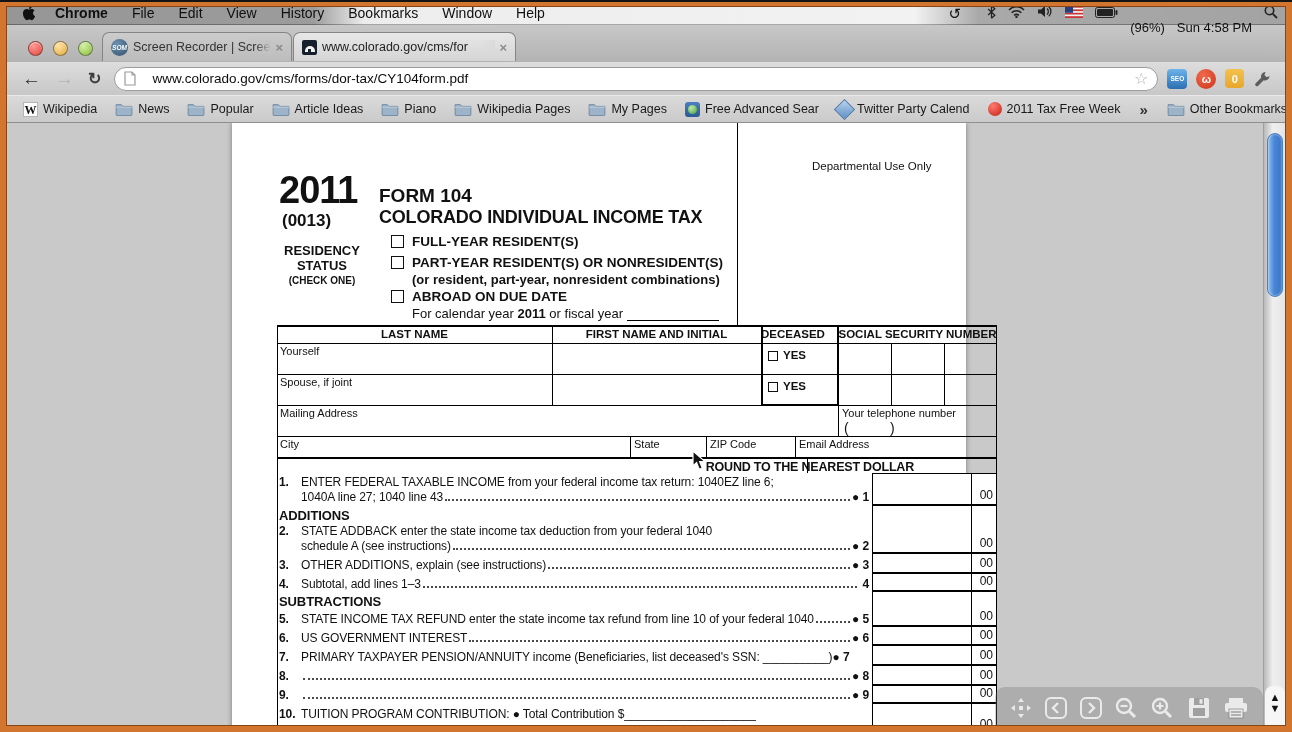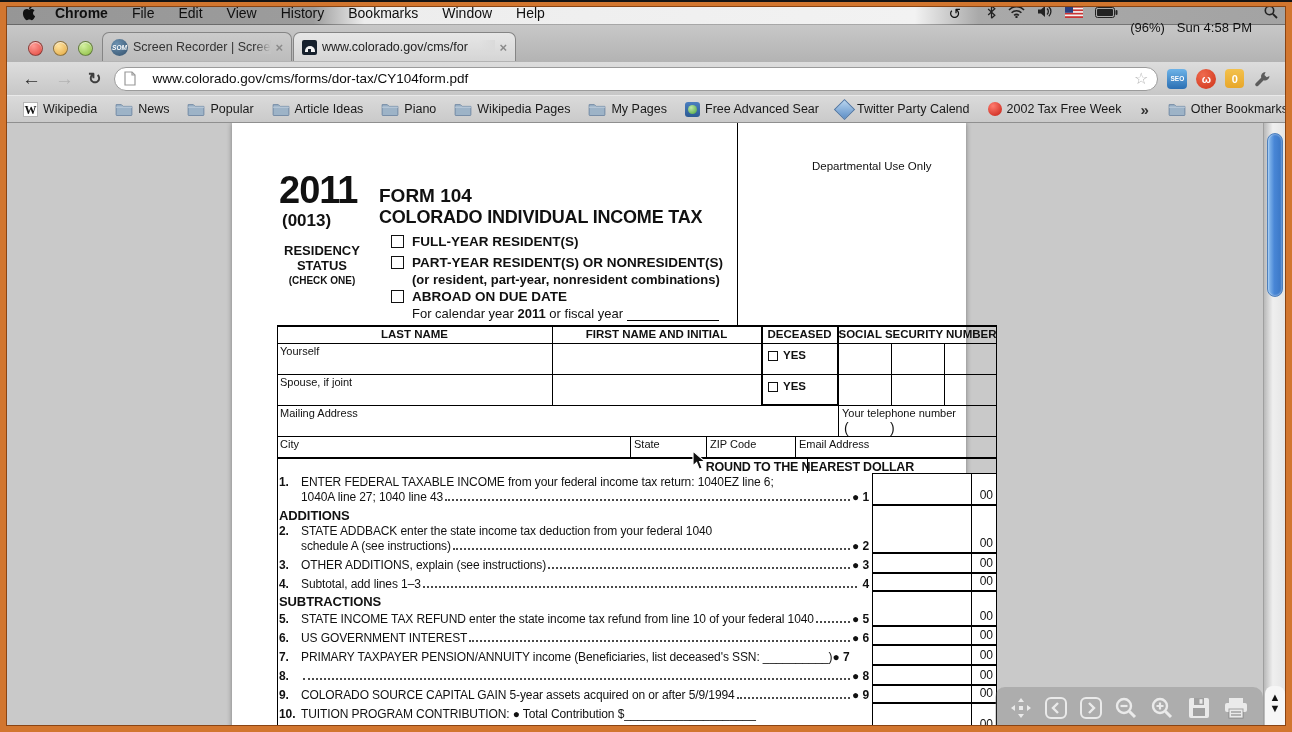--- a/index.html
+++ b/index.html
@@ -248,21 +248,21 @@
         <span class="bm">
           <span class="ico-globe"></span>
           <span>Free Advanced Sear</span>
         </span>
         <span class="bm">
           <span class="ico-gem"></span>
           <span>Twitter Party Calend</span>
         </span>
         <span class="bm">
           <span class="ico-red"></span>
-          <span>2002 Tax Free Week</span>
+          <span>2011 Tax Free Week</span>
         </span>
       </span>
     <span class="bm-overflow">»</span>
     <span class="bm">
       <svg width="18" height="14" viewBox="0 0 20 16">
           <path d="M1 3 h6 l2 2 h10 v9.5 a1 1 0 0 1 -1 1 h-16 a1 1 0 0 1 -1 -1 z" fill="#9db3c7" stroke="#6a84a0"></path>
           <path d="M1 6 h18" stroke="#b9c9d9" stroke-width="1.4"></path>
         </svg>
       <span>Other Bookmarks</span>
     </span>
@@ -286,21 +286,21 @@
       <div class="f b" style="left:180px;top:132px;font-size:13.5px">PART-YEAR RESIDENT(S) OR NONRESIDENT(S)</div>
       <div class="f b" style="left:180px;top:149px;font-size:13px">(or resident, part-year, nonresident combinations)</div>
       <div class="cbox" style="left:159px;top:167px"></div>
       <div class="f b" style="left:180px;top:166px;font-size:13.5px">ABROAD ON DUE DATE</div>
       <div class="f" style="left:180px;top:183px;font-size:13px">
         <span>For calendar year</span> <span class="b">2011</span> <span>or fiscal year</span> <span class="blank" style="width:92px"></span>
       </div>
 
       <div class="f b" style="left:45px;top:205px;width:275px;text-align:center;font-size:11.5px">LAST NAME</div>
       <div class="f b" style="left:320px;top:205px;width:209px;text-align:center;font-size:11.5px">FIRST NAME AND INITIAL</div>
-      <div class="f b" style="left:529px;top:205px;width:77px;text-align:center;font-size:11.5px">DECEASED</div>
+      <div class="f b" style="left:529px;top:205px;width:77px;text-align:left;font-size:11.5px">DECEASED</div>
       <div class="f b" style="left:606px;top:205px;width:159px;text-align:center;font-size:11.5px">SOCIAL SECURITY NUMBER</div>
       <div class="f" style="left:48px;top:222px;font-size:11px">Yourself</div>
       <div class="f" style="left:48px;top:253px;font-size:11px">Spouse, if joint</div>
       <div class="cbox" style="left:536px;top:228px;width:10px;height:10px;border-width:1px"></div>
       <div class="f b" style="left:551px;top:226px;font-size:11.5px">YES</div>
       <div class="cbox" style="left:536px;top:259px;width:10px;height:10px;border-width:1px"></div>
       <div class="f b" style="left:551px;top:257px;font-size:11.5px">YES</div>
       <div class="f" style="left:48px;top:284px;font-size:11px">Mailing Address</div>
       <div class="f" style="left:610px;top:284px;font-size:11px">Your telephone number</div>
       <div class="f" style="left:612px;top:297px;font-size:14px">(</div>
@@ -368,21 +368,20 @@
             <span class="ftxt">PRIMARY TAXPAYER PENSION/ANNUITY income (Beneficiaries, list deceased's SSN: __________)</span>
             <span class="fend">● 7</span>
           </div>
           <div class="frow" style="top: 546px;">
             <span class="fnum">8.</span>
             <span class="flead"></span>
             <span class="fend">● 8</span>
           </div>
           <div class="frow" style="top: 565px;">
             <span class="fnum">9.</span>
-            <span class="ftxt">COLORADO SOURCE CAPITAL GAIN 5-year assets acquired on or after 5/9/1994 </span>
             <span class="flead"></span>
             <span class="fend">● 9</span>
           </div>
           <div class="frow" style="top: 584px;">
             <span class="fnum">10.</span>
             <span class="ftxt">TUITION PROGRAM CONTRIBUTION: ● Total Contribution $____________________</span>
           </div>
         </div>
       <div id="form-boxes">
           <div class="fbox" style="top: 350px; height: 32px;">

